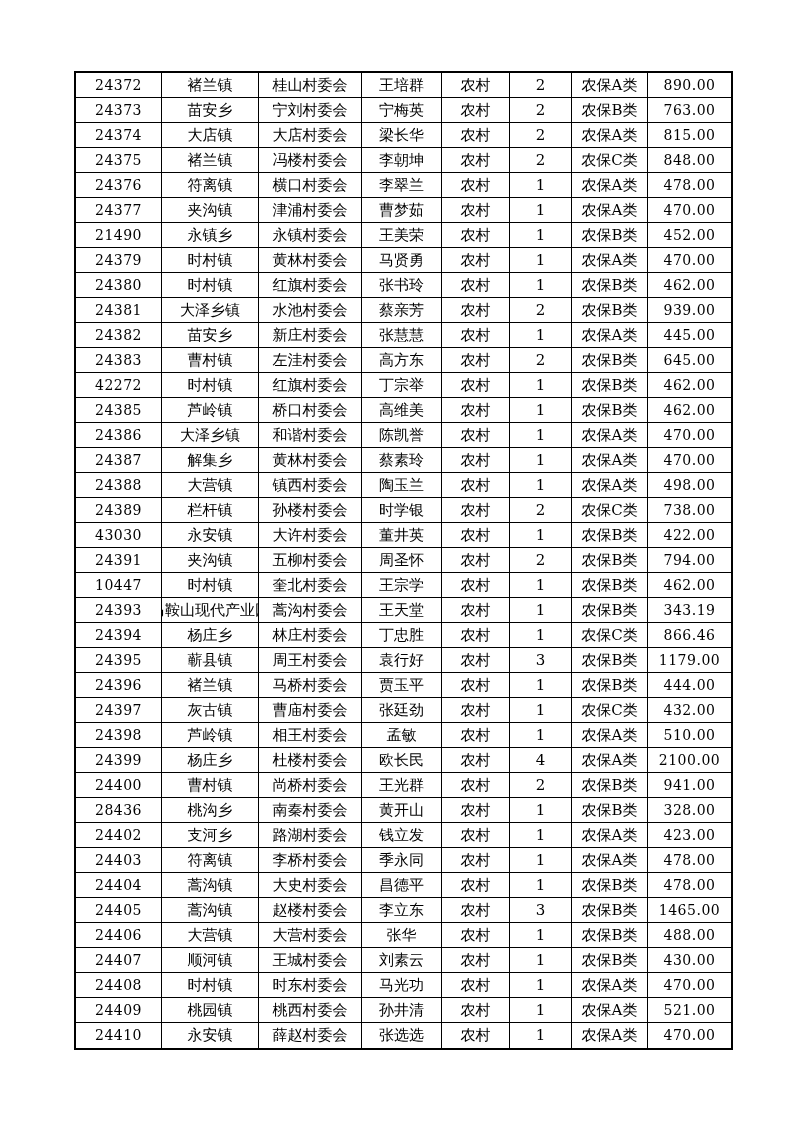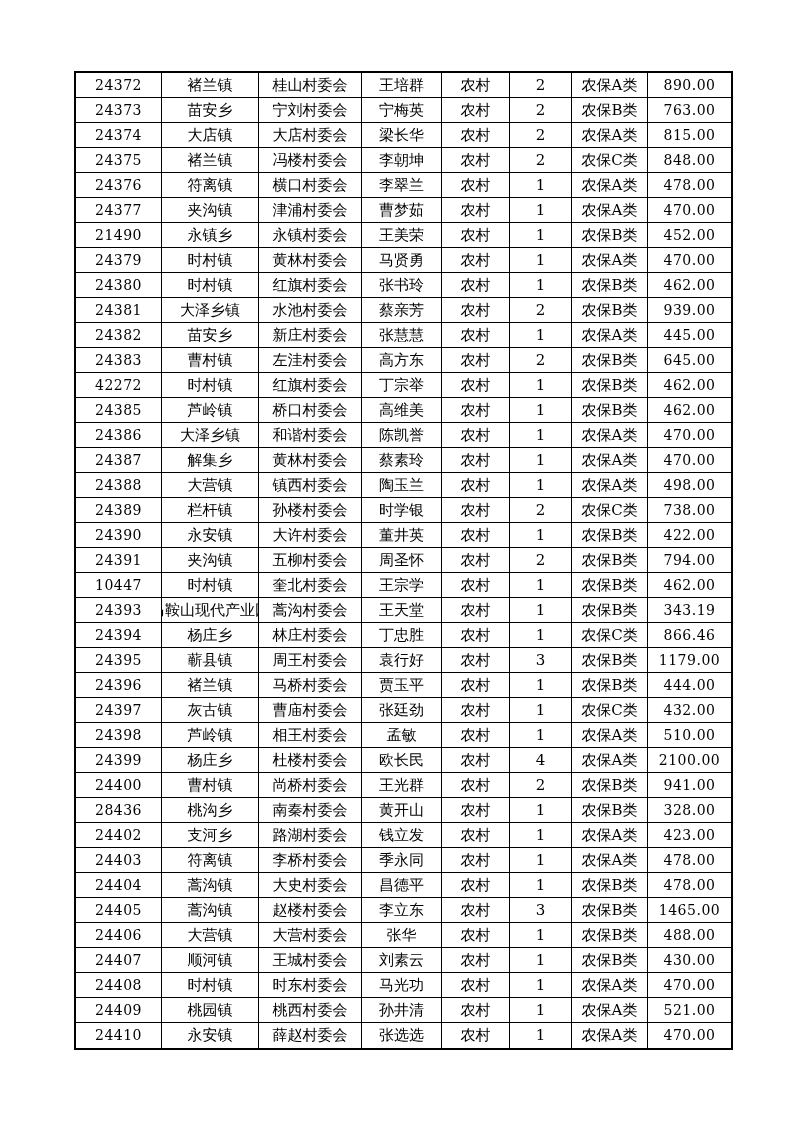--- a/index.html
+++ b/index.html
@@ -232,21 +232,21 @@
         <div class="cell cell-record-id">24389</div>
         <div class="cell cell-township">栏杆镇</div>
         <div class="cell cell-village-committee">孙楼村委会</div>
         <div class="cell cell-person-name">时学银</div>
         <div class="cell cell-residence-type">农村</div>
         <div class="cell cell-person-count">2</div>
         <div class="cell cell-insurance-category">农保C类</div>
         <div class="cell cell-amount">738.00</div>
       </div>
       <div class="row">
-        <div class="cell cell-record-id">24390</div>
+        <div class="cell cell-record-id">43030</div>
         <div class="cell cell-township">永安镇</div>
         <div class="cell cell-village-committee">大许村委会</div>
         <div class="cell cell-person-name">董井英</div>
         <div class="cell cell-residence-type">农村</div>
         <div class="cell cell-person-count">1</div>
         <div class="cell cell-insurance-category">农保B类</div>
         <div class="cell cell-amount">422.00</div>
       </div>
       <div class="row">
         <div class="cell cell-record-id">24391</div>

